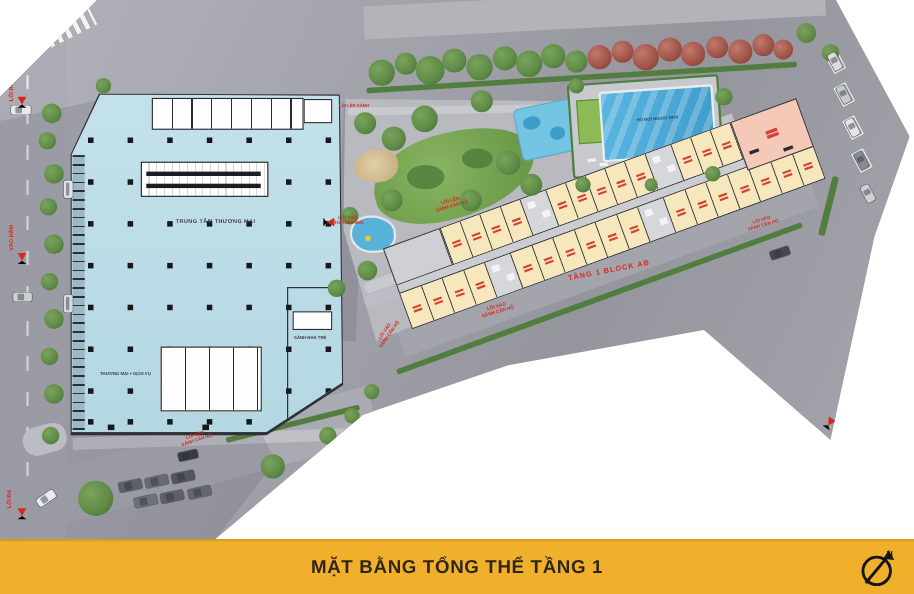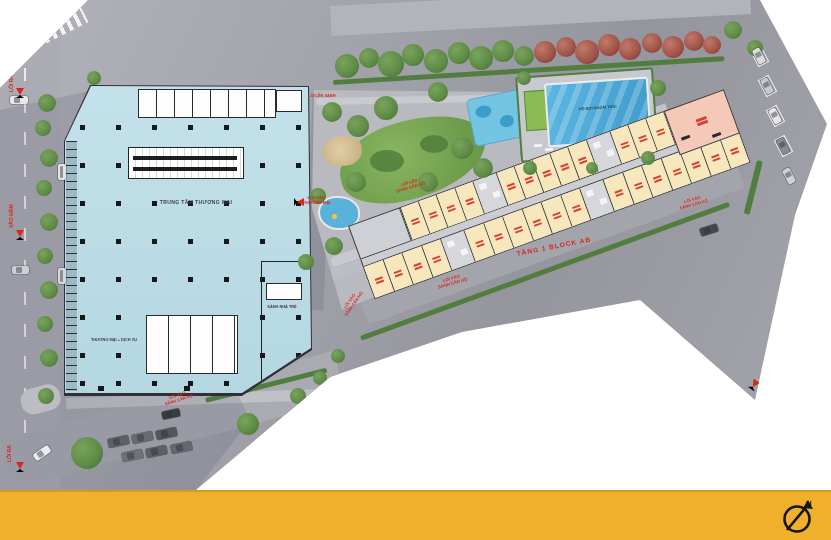--- a/index.html
+++ b/index.html
@@ -472,20 +472,21 @@
 
     <div class="lbl" style="left:678px;top:202px;font-size:4.1px;transform:rotate(-16deg);">
       <span>LỐI VÀO</span><br>
       <span>SẢNH CĂN HỘ</span>
     </div>
 
     <div class="tri tri-down" style="left:750px;top:380px;transform:rotate(35deg);"></div>
   </div>
 
   <div class="footer">
+    <div class="footer-title">MẶT BẰNG TỔNG THỂ TẦNG 1</div>
     <svg class="compass" width="38" height="38" viewBox="0 0 38 38">
       <circle cx="18" cy="21" r="12.5" fill="none" stroke="#151515" stroke-width="2.6"></circle>
       <line x1="8" y1="32" x2="28" y2="8" stroke="#151515" stroke-width="2.6"></line>
       <polygon points="29,2 34,11 24,10" fill="#151515"></polygon>
       <text x="27" y="8" font-size="8" font-weight="bold" fill="#151515">N</text>
     </svg>
   </div>
 </div>
 
 </body></html>

